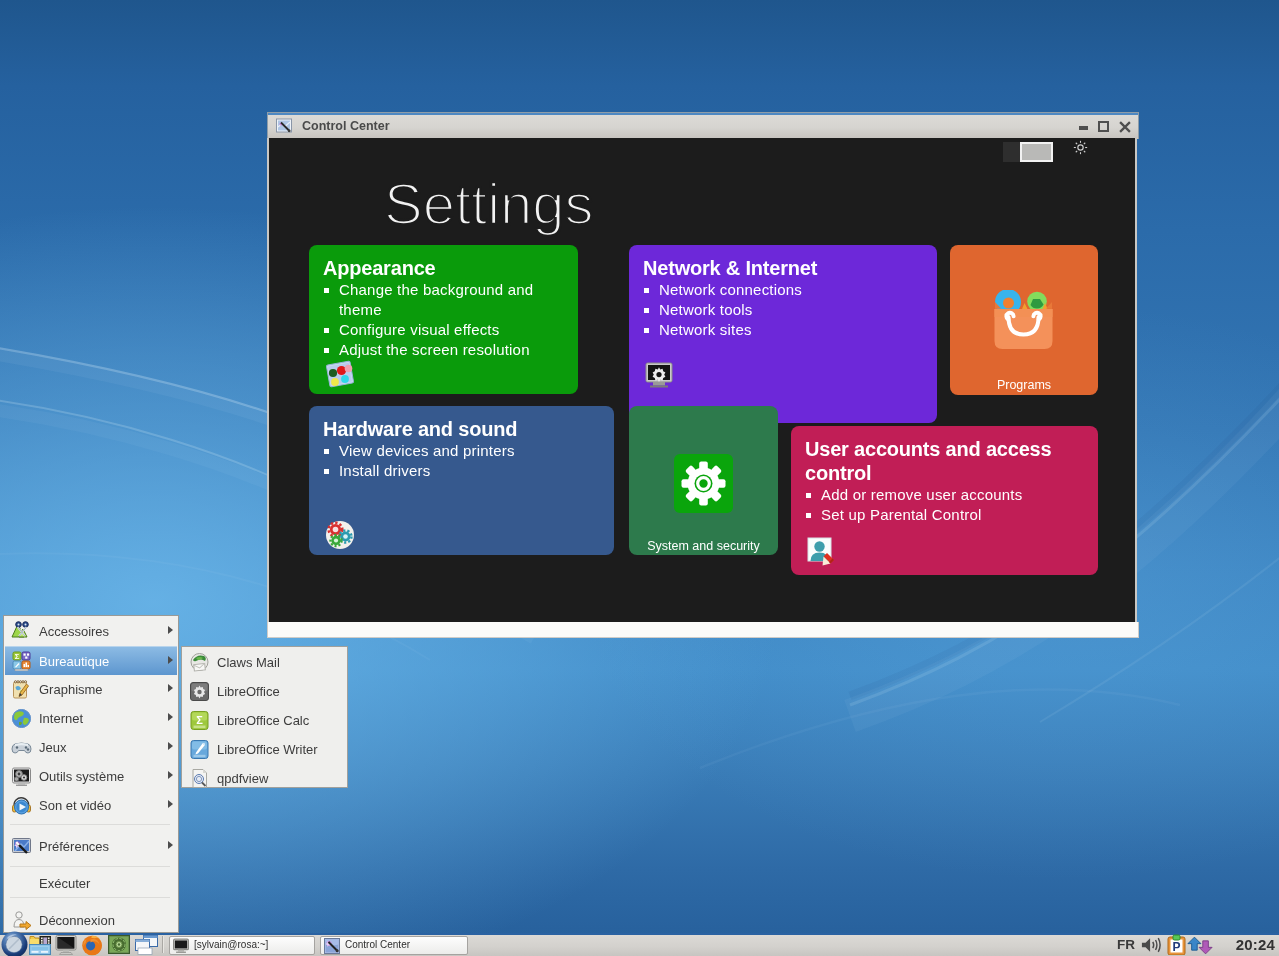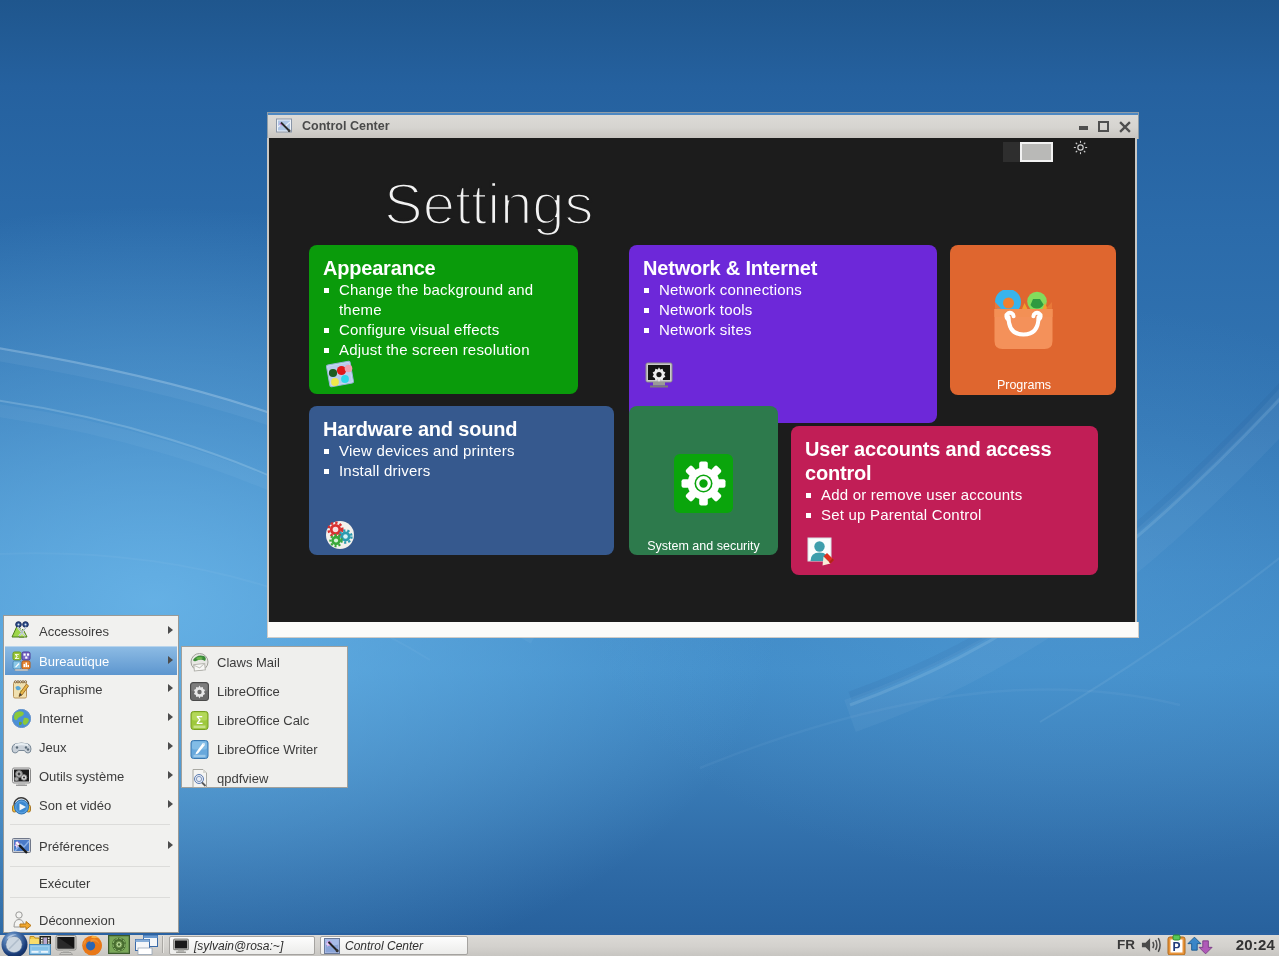--- a/index.html
+++ b/index.html
@@ -31,21 +31,21 @@
   
   #settings-svg{left:112px;top:28px;}
   
   .tile{border-radius:8px;color:#fff;}
   .tile h2{margin:0;font-size:20px;font-weight:bold;line-height:24px;letter-spacing:-0.2px;}
   .tile ul{margin:0;padding:0;list-style:none;font-size:15px;letter-spacing:0.2px;}
   .tile li{position:relative;padding-left:16px;line-height:20px;}
   .tile li:before{content:"";position:absolute;left:0.5px;top:7.5px;width:5.5px;height:5.5px;background:#fff;}
   #t-appearance{left:40px;top:107px;width:269px;height:149px;background:#0a9b0b;}
   #t-network{left:360px;top:107px;width:308px;height:178px;background:#6d28d9;}
-  #t-programs{left:681px;top:107px;width:148px;height:150px;background:#df662f;padding-left:18px;}
+  #t-programs{left:681px;top:107px;width:148px;height:150px;background:#df662f;}
   #t-hardware{left:40px;top:268px;width:305px;height:149px;background:#36598e;}
   #t-system{left:360px;top:268px;width:149px;height:149px;background:#2d7a4c;}
   #t-user{left:522px;top:268px;width:307px;height:149px;background:#c11e56;margin-top:20px;}
   .tile .pad{position:absolute;left:14px;top:11px;right:4px;}
   .ticon{position:absolute;}
   
   #menu{left:3px;top:615px;width:176px;height:318px;background:#f1f1ef;border:1px solid #9a9a96;box-sizing:border-box;}
   .mi{position:absolute;left:1px;width:172px;height:29px;}
   .mi .ic{position:absolute;left:6px;top:4px;width:21px;height:21px;}
   .mi .tx{position:absolute;left:34px;top:7px;font-size:13px;color:#3c3c3c;}
@@ -54,21 +54,21 @@
   .mi.hl .tx{color:#fff;}
   .msep{position:absolute;left:6px;width:160px;height:1px;background:#dcdcda;}
   
   #submenu{left:181px;top:646px;width:167px;height:142px;background:#efefed;border:1px solid #a0a09c;box-sizing:border-box;}
   .si{position:absolute;left:1px;width:163px;height:29px;}
   .si .ic{position:absolute;left:6px;top:4px;width:21px;height:21px;}
   .si .tx{position:absolute;left:34px;top:7px;font-size:13px;color:#3c3c3c;}
   
   #taskbar{left:0;top:933px;width:1279px;height:23px;
     background:linear-gradient(180deg,#2a62a2 0%,#2a62a2 8%,#dbd9d5 10%,#d3d1cd 60%,#c7c5c1 100%);}
-  .tbtn{position:absolute;top:3px;height:19px;background:linear-gradient(180deg,#fdfdfd,#ececea);border:1px solid #a5a3a0;border-radius:2px;box-sizing:border-box;font-size:12px;color:#2e2e2e;font-style:italic;}
+  .tbtn{position:absolute;top:3px;height:19px;background:linear-gradient(180deg,#fdfdfd,#ececea);border:1px solid #a5a3a0;border-radius:2px;box-sizing:border-box;font-size:10px;color:#2e2e2e;}
   .tbtn .tic{position:absolute;left:3px;top:1px;width:16px;height:16px;}
   .tbtn .ttx{position:absolute;left:24px;top:2px;white-space:nowrap;}
   #tray{position:absolute;right:0;top:0;height:23px;}
   .trayitem{position:absolute;top:0;}
 </style>
 </head>
 <body>
 <div id="wall" class="abs">
 <svg width="1279" height="956" style="position:absolute;left:0;top:0">
   <g fill="none" stroke="#163e6e" opacity="0.9">

